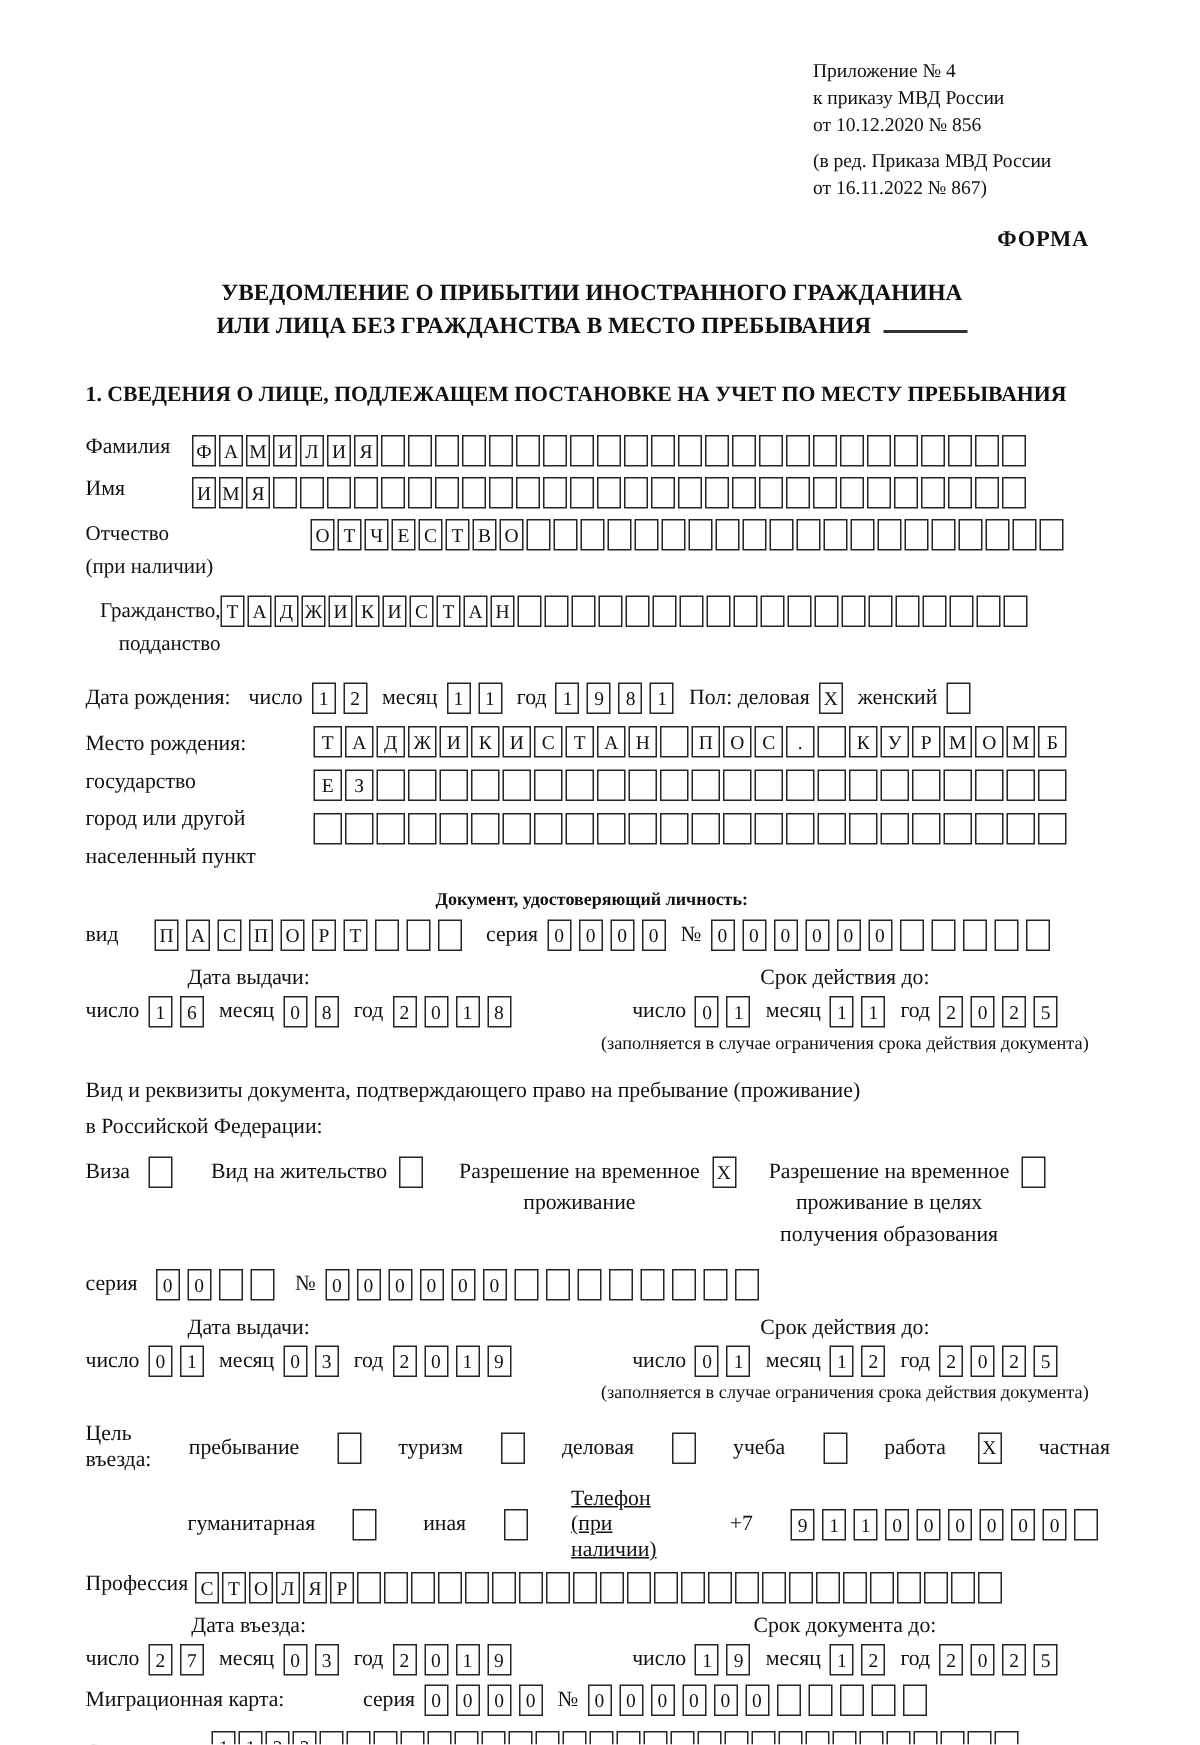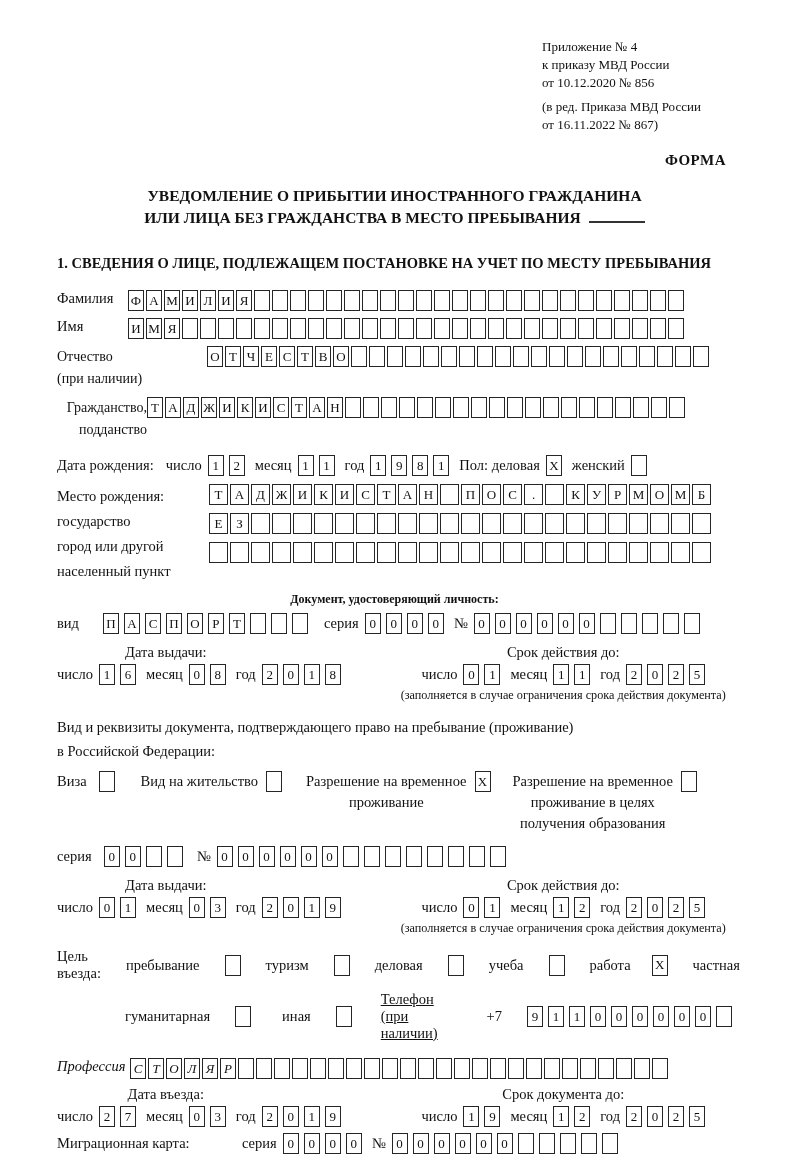--- a/index.html
+++ b/index.html
@@ -606,21 +606,21 @@
         <span class="cell">0</span>
         <span class="cell">0</span>
         <span class="cell">0</span>
         <span class="cell">0</span>
         <span class="cell">0</span>
         <span class="cell">0</span>
         <span class="cell"></span>
       </span>
   </div>
 
-  <div class="row" style="margin-top:16px;font-style:italic;">
+  <div class="row" style="margin-top:6px;">
     <span class="lbl" style="width:73px;flex:0 0 73px;">Профессия</span>
     <span class="cells">
         <span class="cell">С</span>
         <span class="cell">Т</span>
         <span class="cell">О</span>
         <span class="cell">Л</span>
         <span class="cell">Я</span>
         <span class="cell">Р</span>
         <span class="cell"></span>
         <span class="cell"></span>

